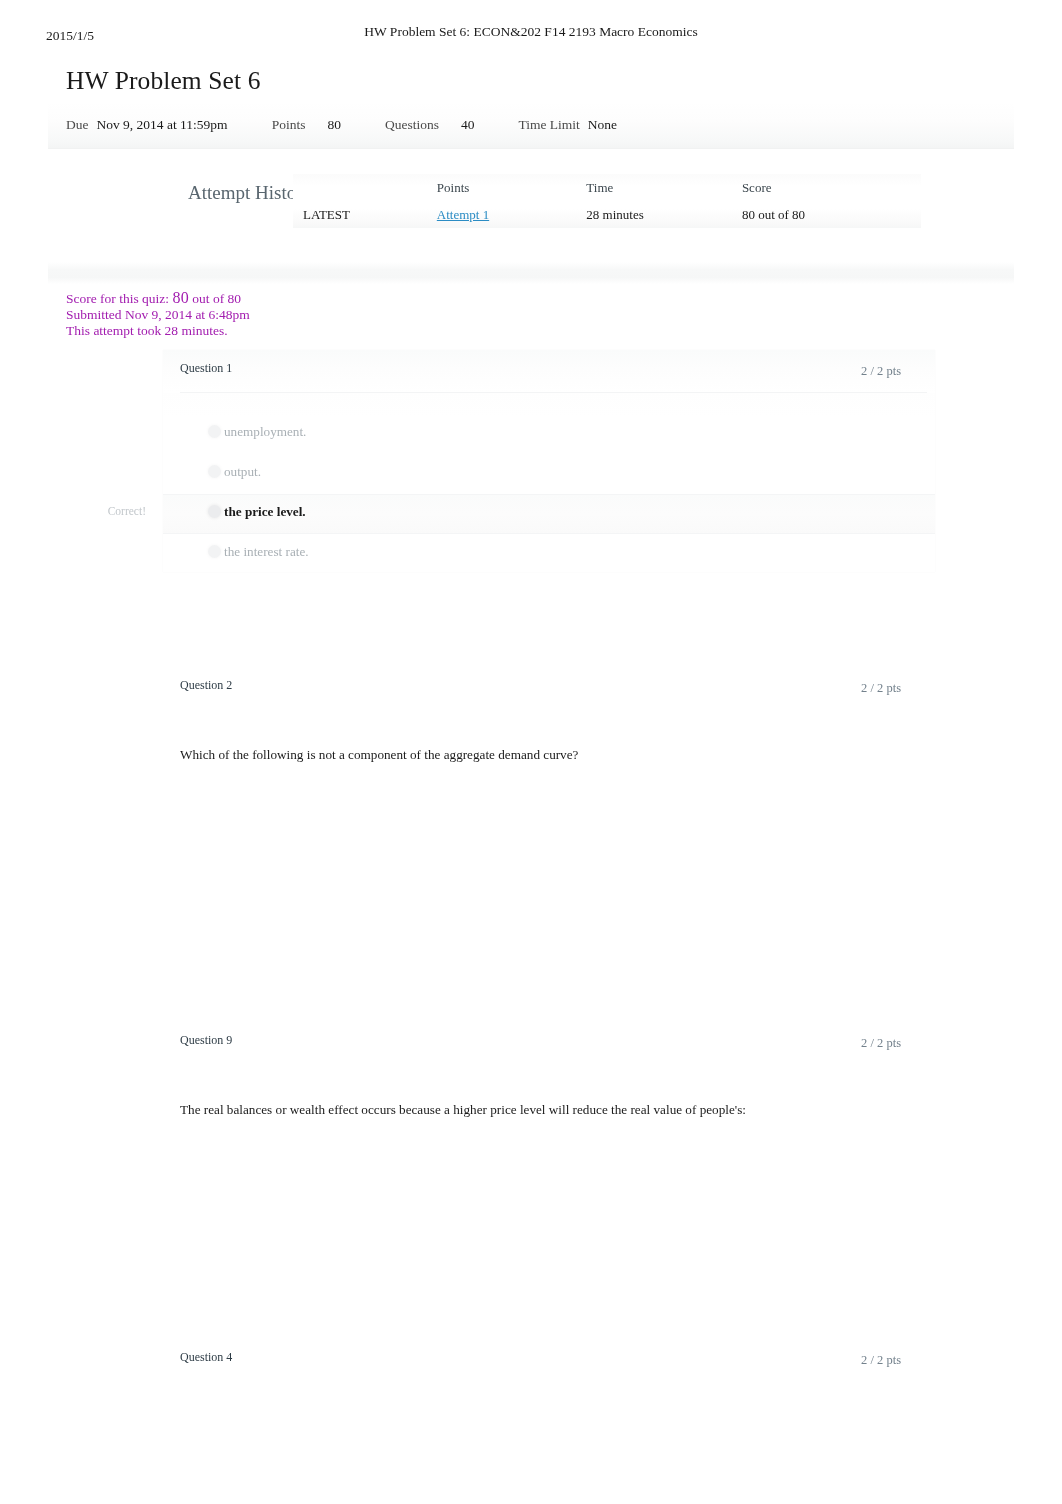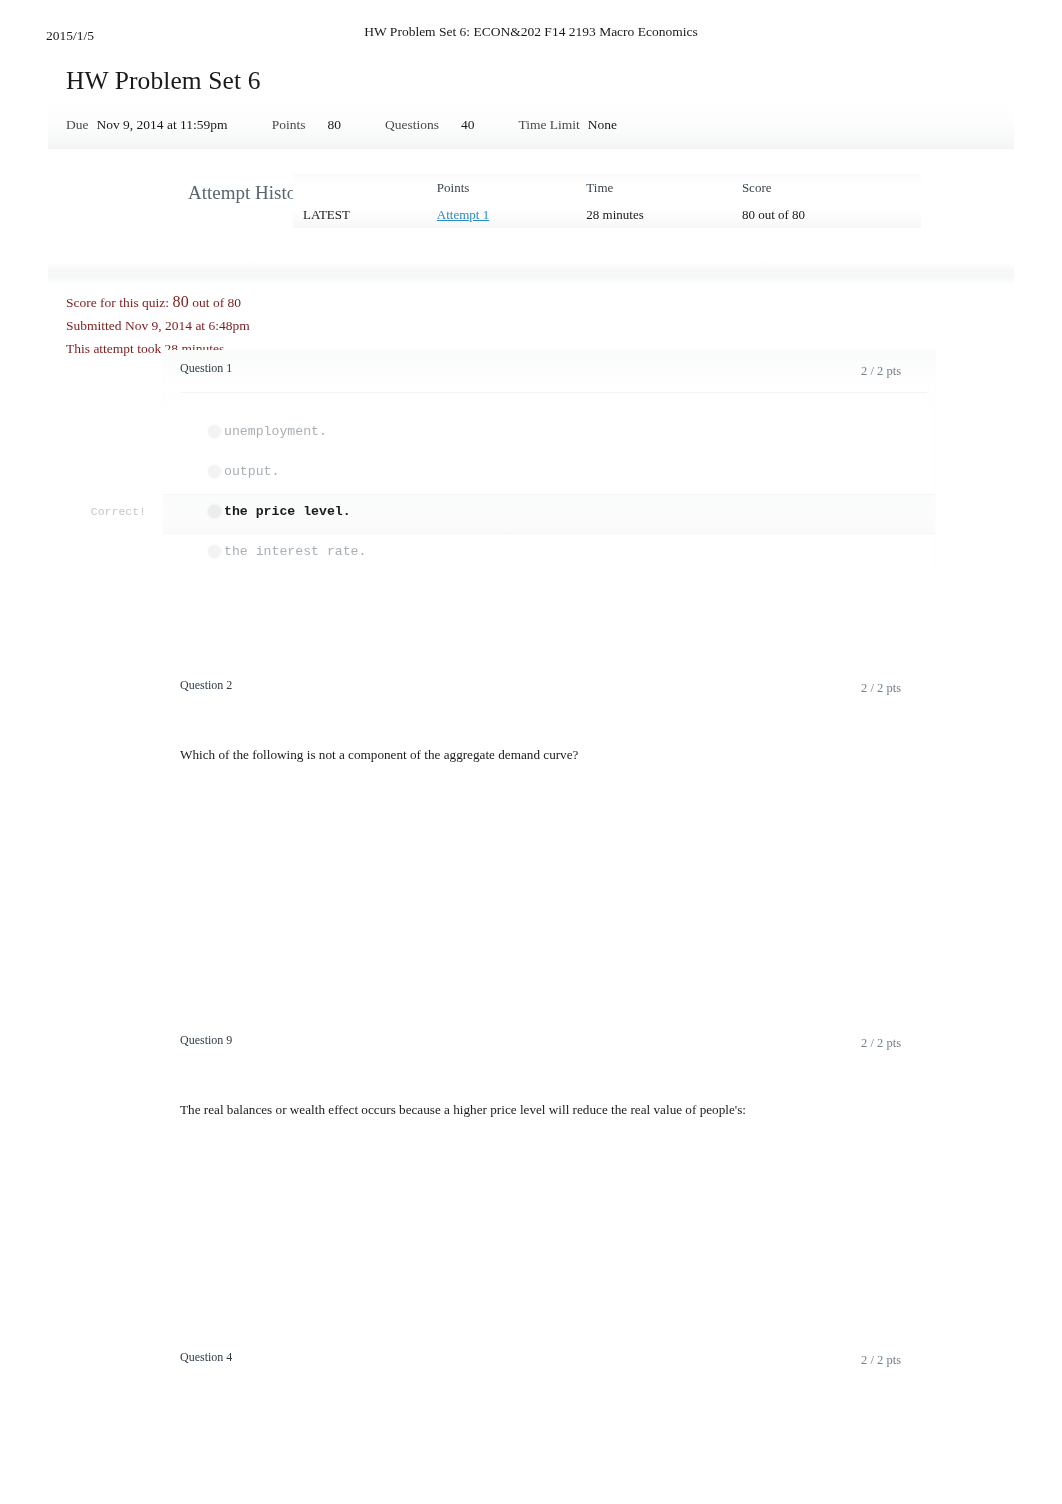--- a/index.html
+++ b/index.html
@@ -132,22 +132,22 @@
     height: 22px;
     background: linear-gradient(to bottom, #ffffff 0%, #f7f8f8 35%, #f6f7f7 70%, #ffffff 100%);
   }
 
   
   .score-summary {
     position: absolute;
     left: 66px;
     top: 290px;
     font-size: 13.5px;
-    line-height: 23px;
-    color: #7f1d1d;
+    line-height: 16px;
+    color: #a21caf;
   }
   .score-summary .big-num {
     font-size: 16px;
     letter-spacing: .2px;
   }
 
   
   .q-block {
     position: absolute;
     left: 163px;
@@ -196,21 +196,20 @@
   }
 
   
   .answers {
     position: relative;
     margin-top: 21px;
   }
   .answer-row {
     position: relative;
     height: 40px;
-    font-family: Liberation Mono, monospace;
   }
   .answer-row.selected {
     background: linear-gradient(to bottom, #fafbfb 0%, #fcfcfc 50%, #fafafa 100%);
     box-shadow: inset 0 1px 0 #f4f5f6, inset 0 -1px 0 #f4f5f6;
   }
   .answer-radio {
     position: absolute;
     left: 45px;
     top: 11px;
     width: 13px;

